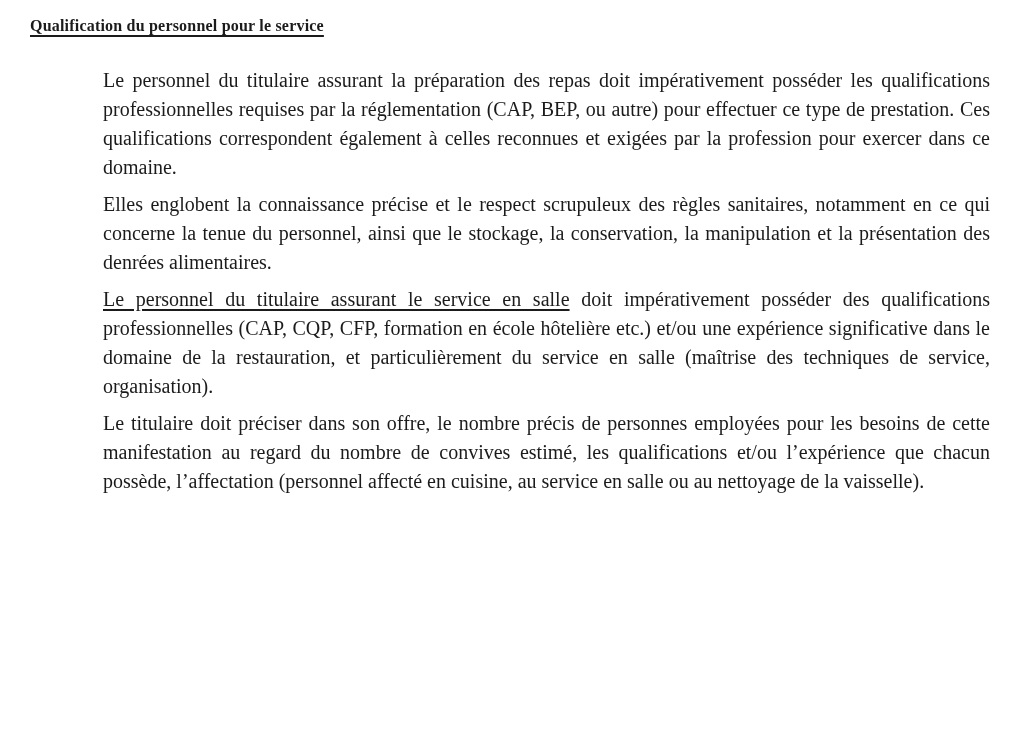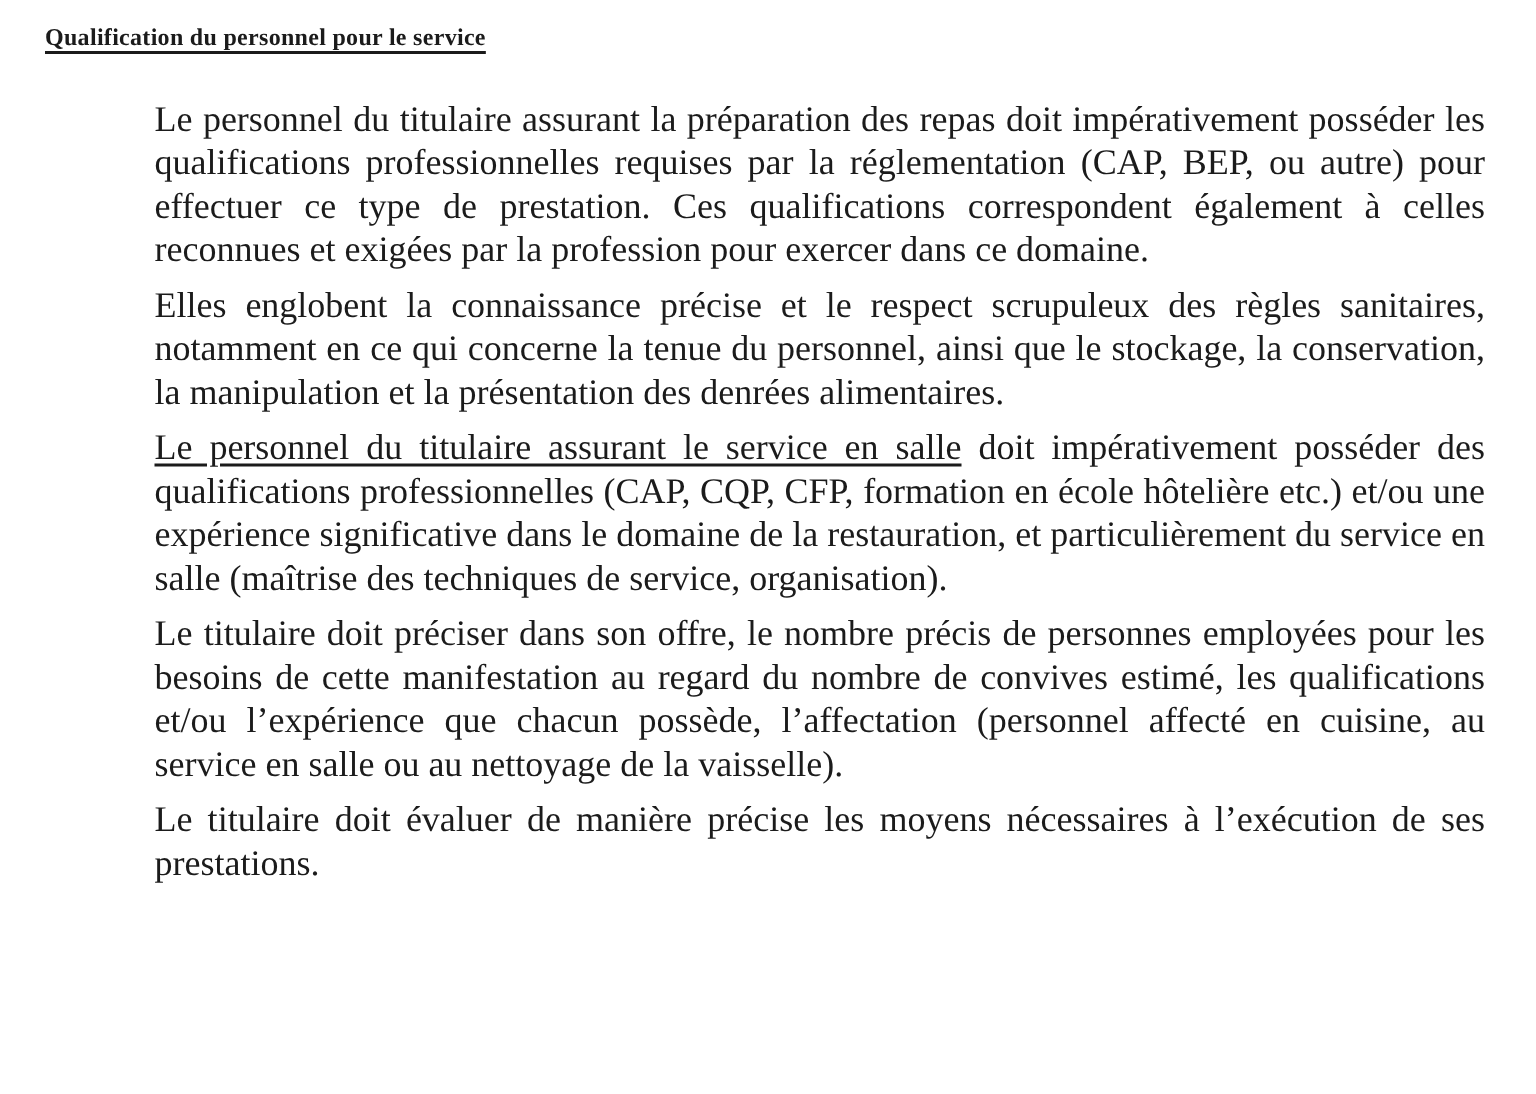--- a/index.html
+++ b/index.html
@@ -25,21 +25,21 @@
     font-size: 16px;
     line-height: 27px;
     font-weight: bold;
     text-decoration: underline;
     text-decoration-thickness: 2px;
     text-underline-offset: 4px;
     letter-spacing: 0.2px;
   }
   .doc-body {
     margin: 27px 34px 0 103px;
-    font-size: 24px;
+    font-size: 20px;
     line-height: 29px;
     text-align: justify;
   }
   .doc-body p {
     margin: 0 0 8px 0;
   }
   .u {
     text-decoration: underline;
     text-decoration-thickness: 1.5px;
     text-underline-offset: 3px;
@@ -57,16 +57,15 @@
     <p><span class="u"></span><span>Le personnel du titulaire assurant la préparation des repas doit impérativement posséder les qualifications professionnelles requises par la réglementation (CAP, BEP, ou autre) pour effectuer ce type de prestation. Ces qualifications correspondent également à celles reconnues et exigées par la profession pour exercer dans ce domaine.</span></p>
 
     <p><span class="u"></span><span>Elles englobent la connaissance précise et le respect scrupuleux des règles sanitaires, notamment en ce qui concerne la tenue du personnel, ainsi que le stockage, la conservation, la manipulation et la présentation des denrées alimentaires.</span></p>
 
     <p><span class="u">Le personnel du titulaire assurant le service en salle</span><span> doit impérativement posséder des qualifications professionnelles (CAP, CQP, CFP, formation en école hôtelière etc.) et/ou une expérience significative dans le domaine de la restauration, et particulièrement du service en salle (maîtrise des techniques de service, organisation).</span></p>
 
 
 
     <p><span class="u"></span><span>Le titulaire doit préciser dans son offre, le nombre précis de personnes employées pour les besoins de cette manifestation au regard du nombre de convives estimé, les qualifications et/ou l’expérience que chacun possède, l’affectation (personnel affecté en cuisine, au service en salle ou au nettoyage de la vaisselle).</span></p>
 
-    <p><span class="u"></span><span>Le titulaire doit évaluer de manière précise les moyens nécessaires à l’exécution de ses prestations.</span></p>
 
   </div>
 </div>
 
 </body></html>

